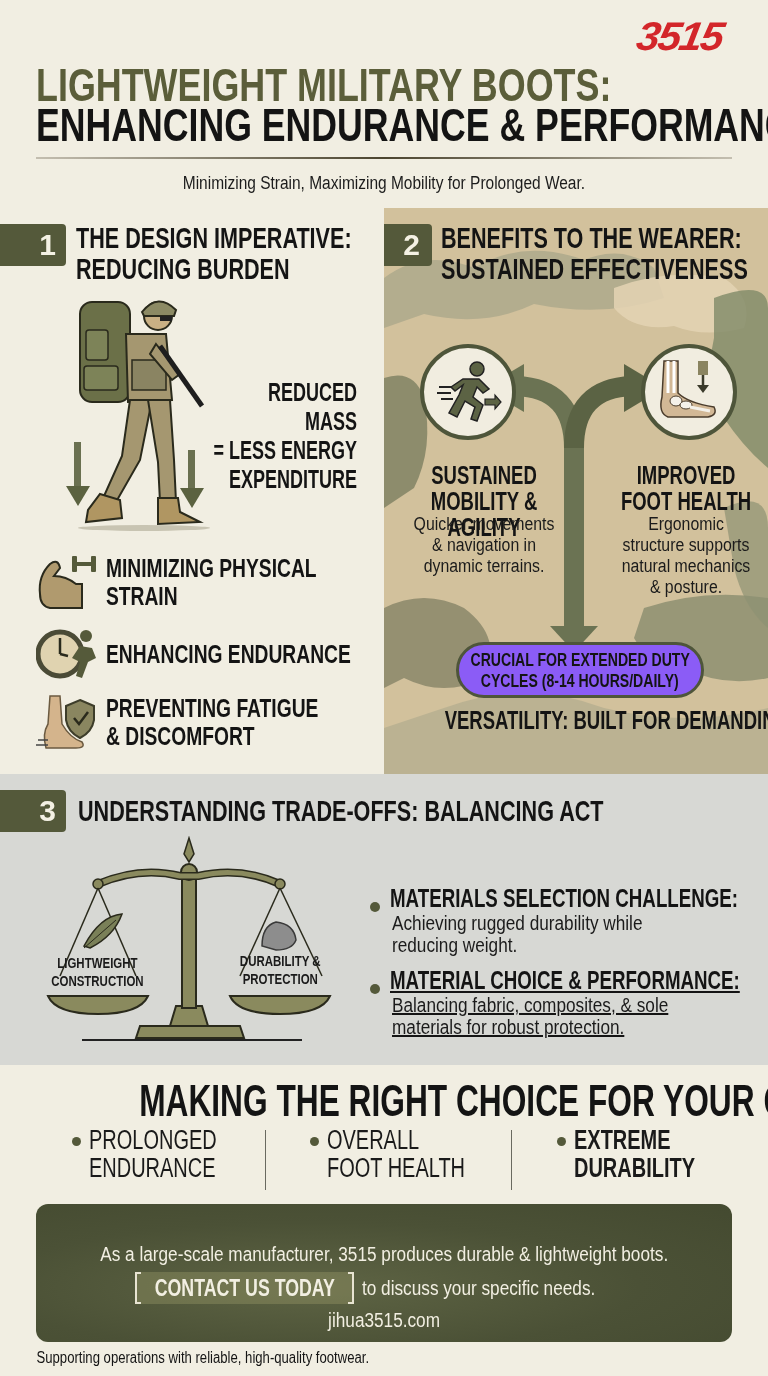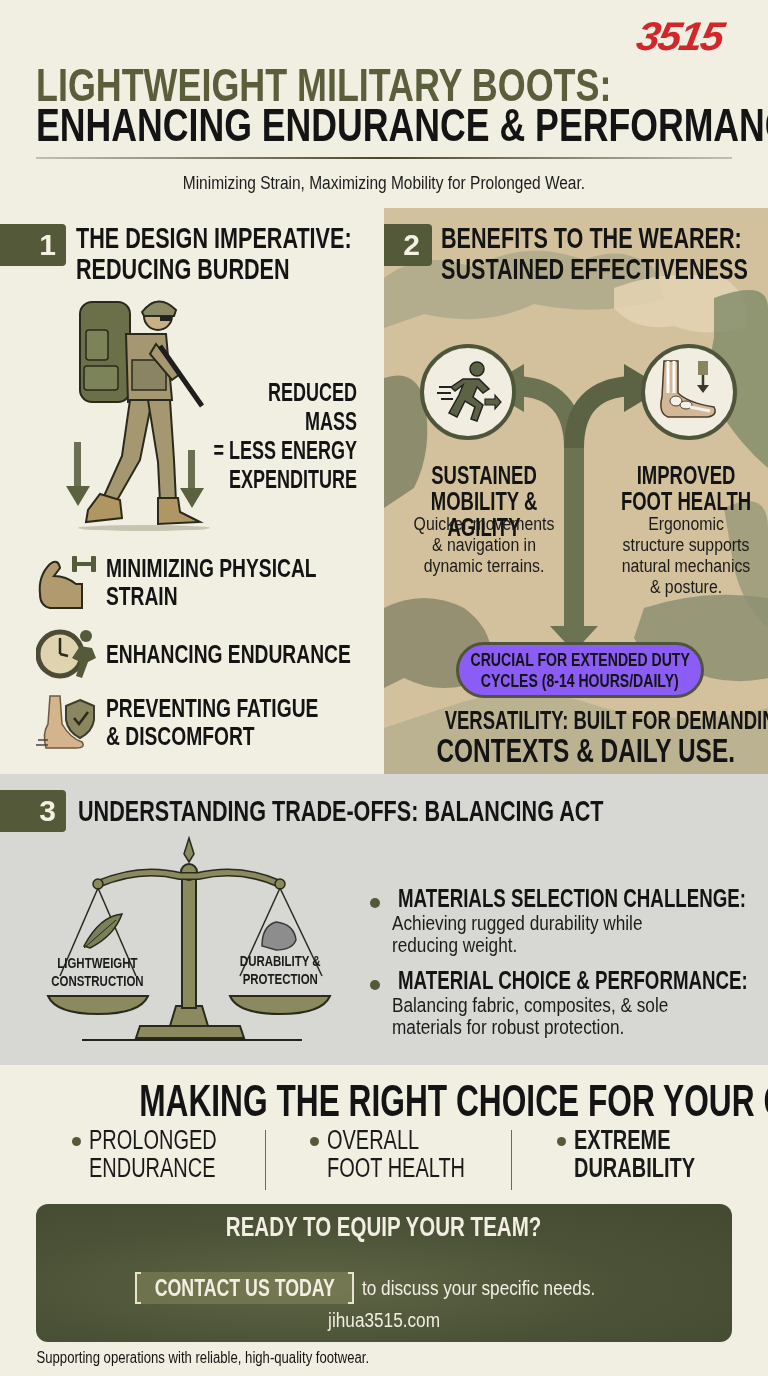--- a/index.html
+++ b/index.html
@@ -93,21 +93,21 @@
     position: absolute; left: 384px; top: 706px; width: 384px; text-align: center;
   }
   .versatility .v1 { font-weight: 700; font-size: 25px; line-height: 28px; display: inline-block; transform: scaleX(0.74); white-space: nowrap; }
   .versatility .v2 { font-weight: 700; font-size: 33px; line-height: 34px; display: inline-block; transform: scaleX(0.74); white-space: nowrap; }
 
   
   .s3 { position: absolute; left: 0; top: 774px; width: 768px; height: 291px; background: #d7d8d4; }
   .scale { position: absolute; left: 40px; top: 836px; width: 300px; height: 220px; }
   .trade-item { position: absolute; left: 370px; width: 380px; }
   .trade-head {
-    display: flex; align-items: center; gap: 8px;
+    display: flex; align-items: flex-end;
   }
   .dot { width: 10px; height: 10px; border-radius: 50%; background: #54593a; margin-top: 10px; margin-right: 10px; flex: none; }
   .trade-title {
     font-weight: 700; font-size: 26px; line-height: 28px; color: #141414;
     transform: scaleX(0.72); transform-origin: left top; white-space: nowrap;
   }
   .trade-desc {
     margin-left: 22px; font-size: 20px; line-height: 22px; color: #1b1b1b;
     transform: scaleX(0.86); transform-origin: left top; white-space: nowrap;
   }
@@ -323,21 +323,20 @@
 
 <div class="pill">
   <div>
     <div><span>CRUCIAL FOR EXTENDED DUTY</span></div>
     <div><span>CYCLES (8-14 HOURS/DAILY)</span></div>
   </div>
 </div>
 
 <div class="versatility">
   <div><span class="v1">VERSATILITY: BUILT FOR DEMANDING</span></div>
-  <div><span class="v2">CONTEXTS &amp; DAILY USE.</span></div>
 </div>
 
 <div class="s3"></div>
 <div class="badge" style="left:0;top:790px;width:66px;height:42px;">3</div>
 <div class="sec-title" style="left:78px;top:795px;">UNDERSTANDING TRADE-OFFS: BALANCING ACT</div>
 
 <svg class="scale" viewBox="0 0 300 220">
   <line x1="42" y1="204" x2="262" y2="204" stroke="#222" stroke-width="2"></line>
   <path d="M96 202 L100 190 L200 190 L204 202 Z" fill="#8a8a5e" stroke="#2a2a1c" stroke-width="2"></path>
   <path d="M130 190 L136 170 L162 170 L168 190 Z" fill="#8a8a5e" stroke="#2a2a1c" stroke-width="2"></path>
@@ -364,21 +363,21 @@
 </svg>
 
 <div class="trade-item" style="top:884px;">
   <div class="trade-head">
     <span class="dot"></span>
     <span class="trade-title">MATERIALS SELECTION CHALLENGE:</span>
   </div>
   <div class="trade-desc">Achieving rugged durability while</div>
   <div class="trade-desc">reducing weight.</div>
 </div>
-<div class="trade-item" style="top:966px;">
+<div class="trade-item" style="top:966px;text-decoration:underline;">
   <div class="trade-head">
     <span class="dot"></span>
     <span class="trade-title">MATERIAL CHOICE &amp; PERFORMANCE:</span>
   </div>
   <div class="trade-desc">Balancing fabric, composites, &amp; sole</div>
   <div class="trade-desc">materials for robust protection.</div>
 </div>
 
 <div class="goal-title"><span>MAKING THE RIGHT CHOICE FOR YOUR GOAL</span></div>
 
@@ -400,21 +399,21 @@
 <div class="goal-divider" style="left:511px;"></div>
 <div class="goal-col" style="left:557px;font-weight:bold;">
   <span class="dot"></span>
   <div class="goal-text">
     <div>EXTREME</div>
     <div>DURABILITY</div>
   </div>
 </div>
 
 <div class="cta">
-  <div class="cta-title"><span>READY TO EQUIP YOUR TEAM?</span></div>
+  <div class="cta-text"><span>As a large-scale manufacturer, 3515 produces durable &amp; lightweight boots.</span></div>
   <div class="cta-row">
     <a class="contact-btn"><span>CONTACT US TODAY</span></a>
     <span class="after" style="margin-left:6px;">to discuss your specific needs.</span>
   </div>
   <div class="cta-url"><span>jihua3515.com</span></div>
 </div>
 
 <div class="footer-note"><span>Supporting operations with reliable, high-quality footwear.</span></div>
 
 </body></html>

